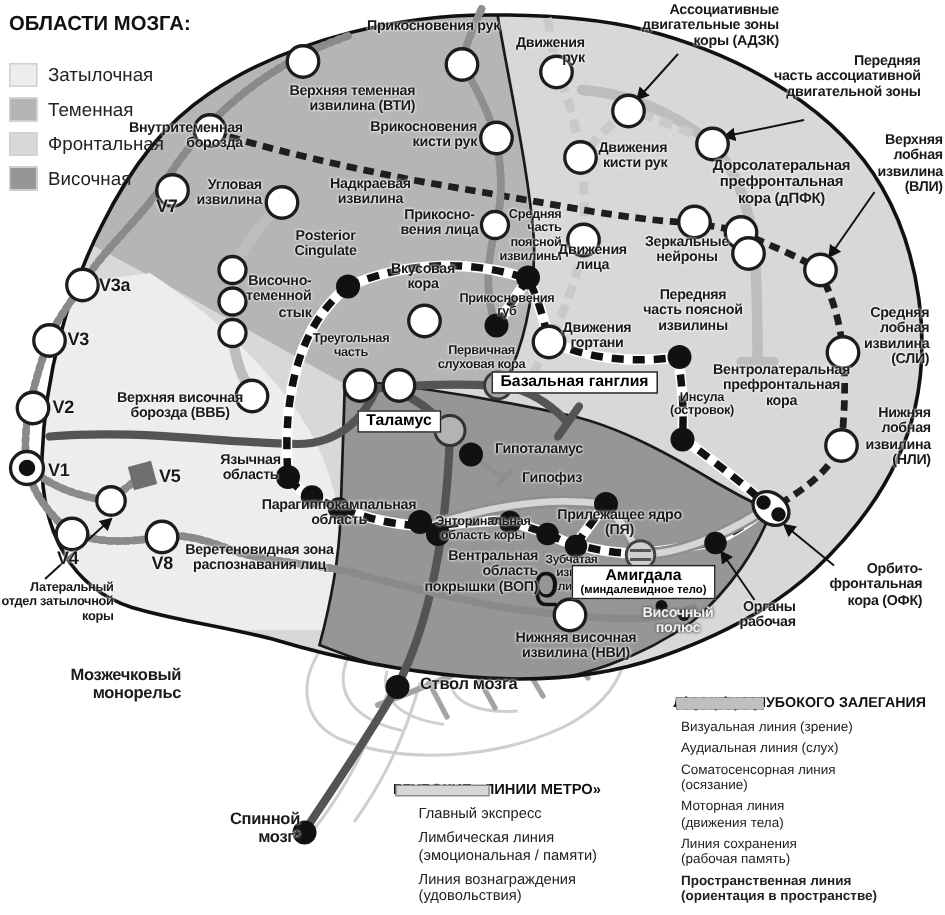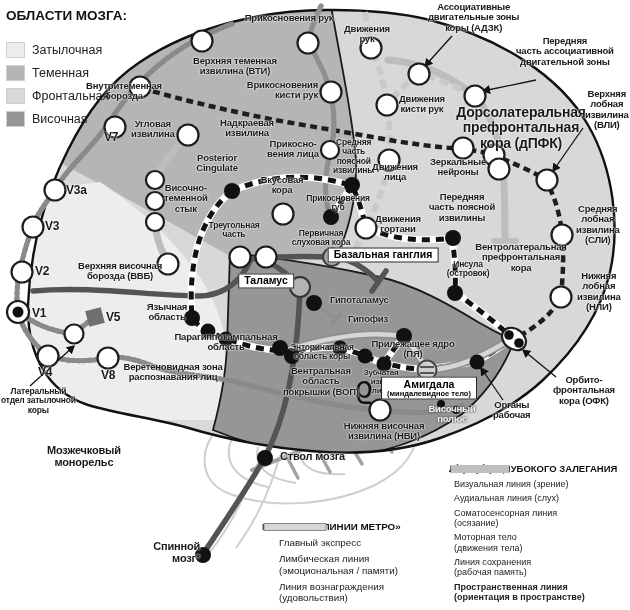--- a/index.html
+++ b/index.html
@@ -5,21 +5,21 @@
   html,body{margin:0;padding:0;background:#fff;}
   #stage{position:relative;width:630px;height:610px;background:#fff;overflow:hidden;
          font-family:"Liberation Sans", sans-serif;}
   svg{position:absolute;left:0;top:0;}
   
   .ml{position:absolute;font-weight:bold;font-size:9.5px;line-height:1.1;white-space:pre-line;
       color:#1a1a1a;letter-spacing:-0.2px;
       text-shadow:0 0 2px rgba(255,255,255,.9),0 0 2px rgba(255,255,255,.9);}
   .a-c{transform:translateX(-50%);text-align:center;}
   .a-r{transform:translateX(-100%);text-align:right;}
-  .a-l{text-align:center;}
+  .a-l{text-align:right;}
   
   .boxlbl{position:absolute;transform:translate(-50%,-50%);background:#fff;border:1.6px solid #222;
           padding:1px 5px;font-weight:bold;font-size:10.5px;white-space:nowrap;text-align:center;line-height:1.05;}
   .boxsub{display:block;font-size:7.5px;font-weight:bold;}
   
   .legend{position:absolute;}
   .legend .ltitle{font-weight:bold;color:#111;}
   .lrow{display:flex;align-items:center;}
   .lrow .sw{flex:none;}
   .lrow .ltxt{color:#222;}
@@ -261,21 +261,21 @@
       <div class="ml a-l" style="left: 193px; top: 56px;">Верхняя теменная
 извилина (ВТИ)</div>
       <div class="ml a-l" style="left: 86px; top: 81px;">Внутритеменная
 борозда</div>
       <div class="ml a-l" style="left: 131px; top: 119px;">Угловая
 извилина</div>
       <div class="ml a-r" style="left: 318px; top: 80px;">Врикосновения
 кисти рук</div>
       <div class="ml a-l" style="left: 399px; top: 94px;">Движения
 кисти рук</div>
-      <div class="ml a-c" style="left: 521px; top: 105px; font-size: 14px;">Дорсолатеральная
+      <div class="ml a-c" style="left: 521px; top: 105px; font-size: 10px;">Дорсолатеральная
 префронтальная
 кора (дПФК)</div>
       <div class="ml a-l" style="left: 585px; top: 89px;">Верхняя
 лобная
 извилина
 (ВЛИ)</div>
       <div class="ml a-c" style="left: 247px; top: 118px;">Надкраевая
 извилина</div>
       <div class="ml a-c" style="left: 217px; top: 153px;">Posterior
 Cingulate</div>
@@ -451,21 +451,21 @@
           </span>
           <span class="ltxt" style="white-space: pre-line;">Соматосенсорная линия
 (осязание)</span>
         </div>
         <div class="lrow">
           <span class="sw">
             <svg width="62" height="12" viewBox="0 0 66 12" preserveAspectRatio="none">
               <line x1="2" y1="6" x2="64" y2="6" stroke="#c6c6c6" stroke-width="7" stroke-dasharray="8 4"></line>
             </svg>
           </span>
-          <span class="ltxt" style="white-space: pre-line;">Моторная тело
+          <span class="ltxt" style="white-space: pre-line;">Моторная линия
 (движения тела)</span>
         </div>
         <div class="lrow">
           <span class="sw">
             <svg width="62" height="12" viewBox="0 0 66 12" preserveAspectRatio="none">
               <polyline points="2,9 9,3 16,9 23,4 30,9 37,3 44,9 51,4 58,9 64,5" fill="none" stroke="#151515" stroke-width="3"></polyline>
             </svg>
           </span>
           <span class="ltxt" style="white-space: pre-line;">Линия сохранения
 (рабочая память)</span>

